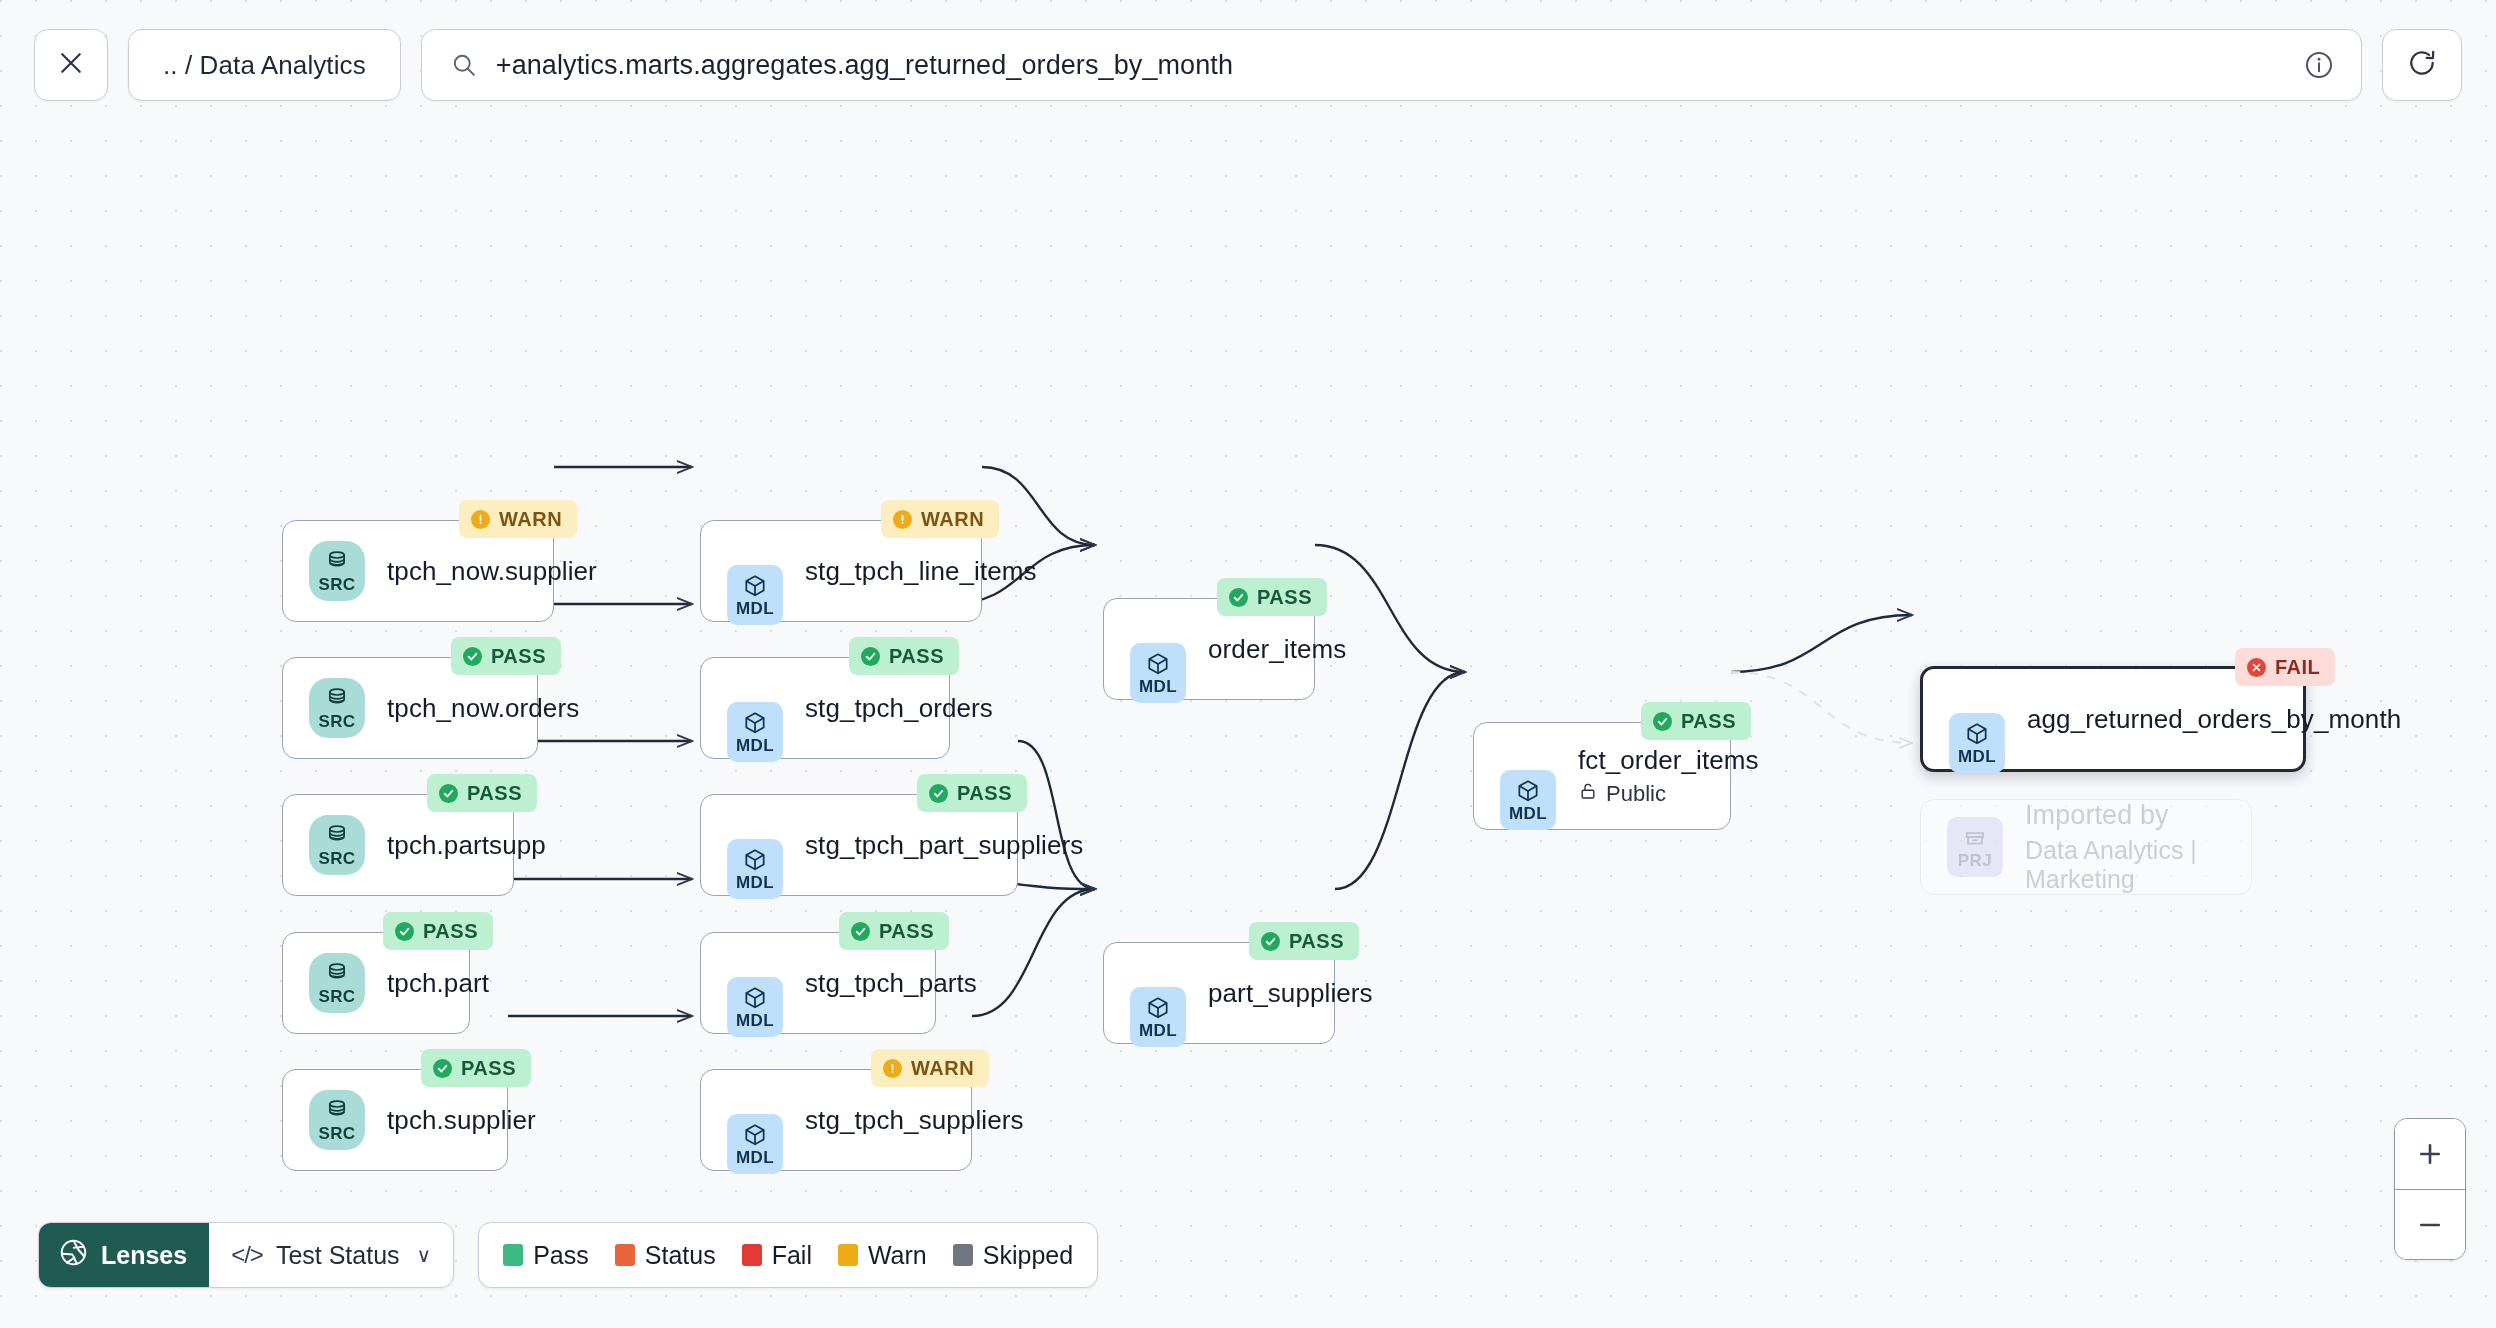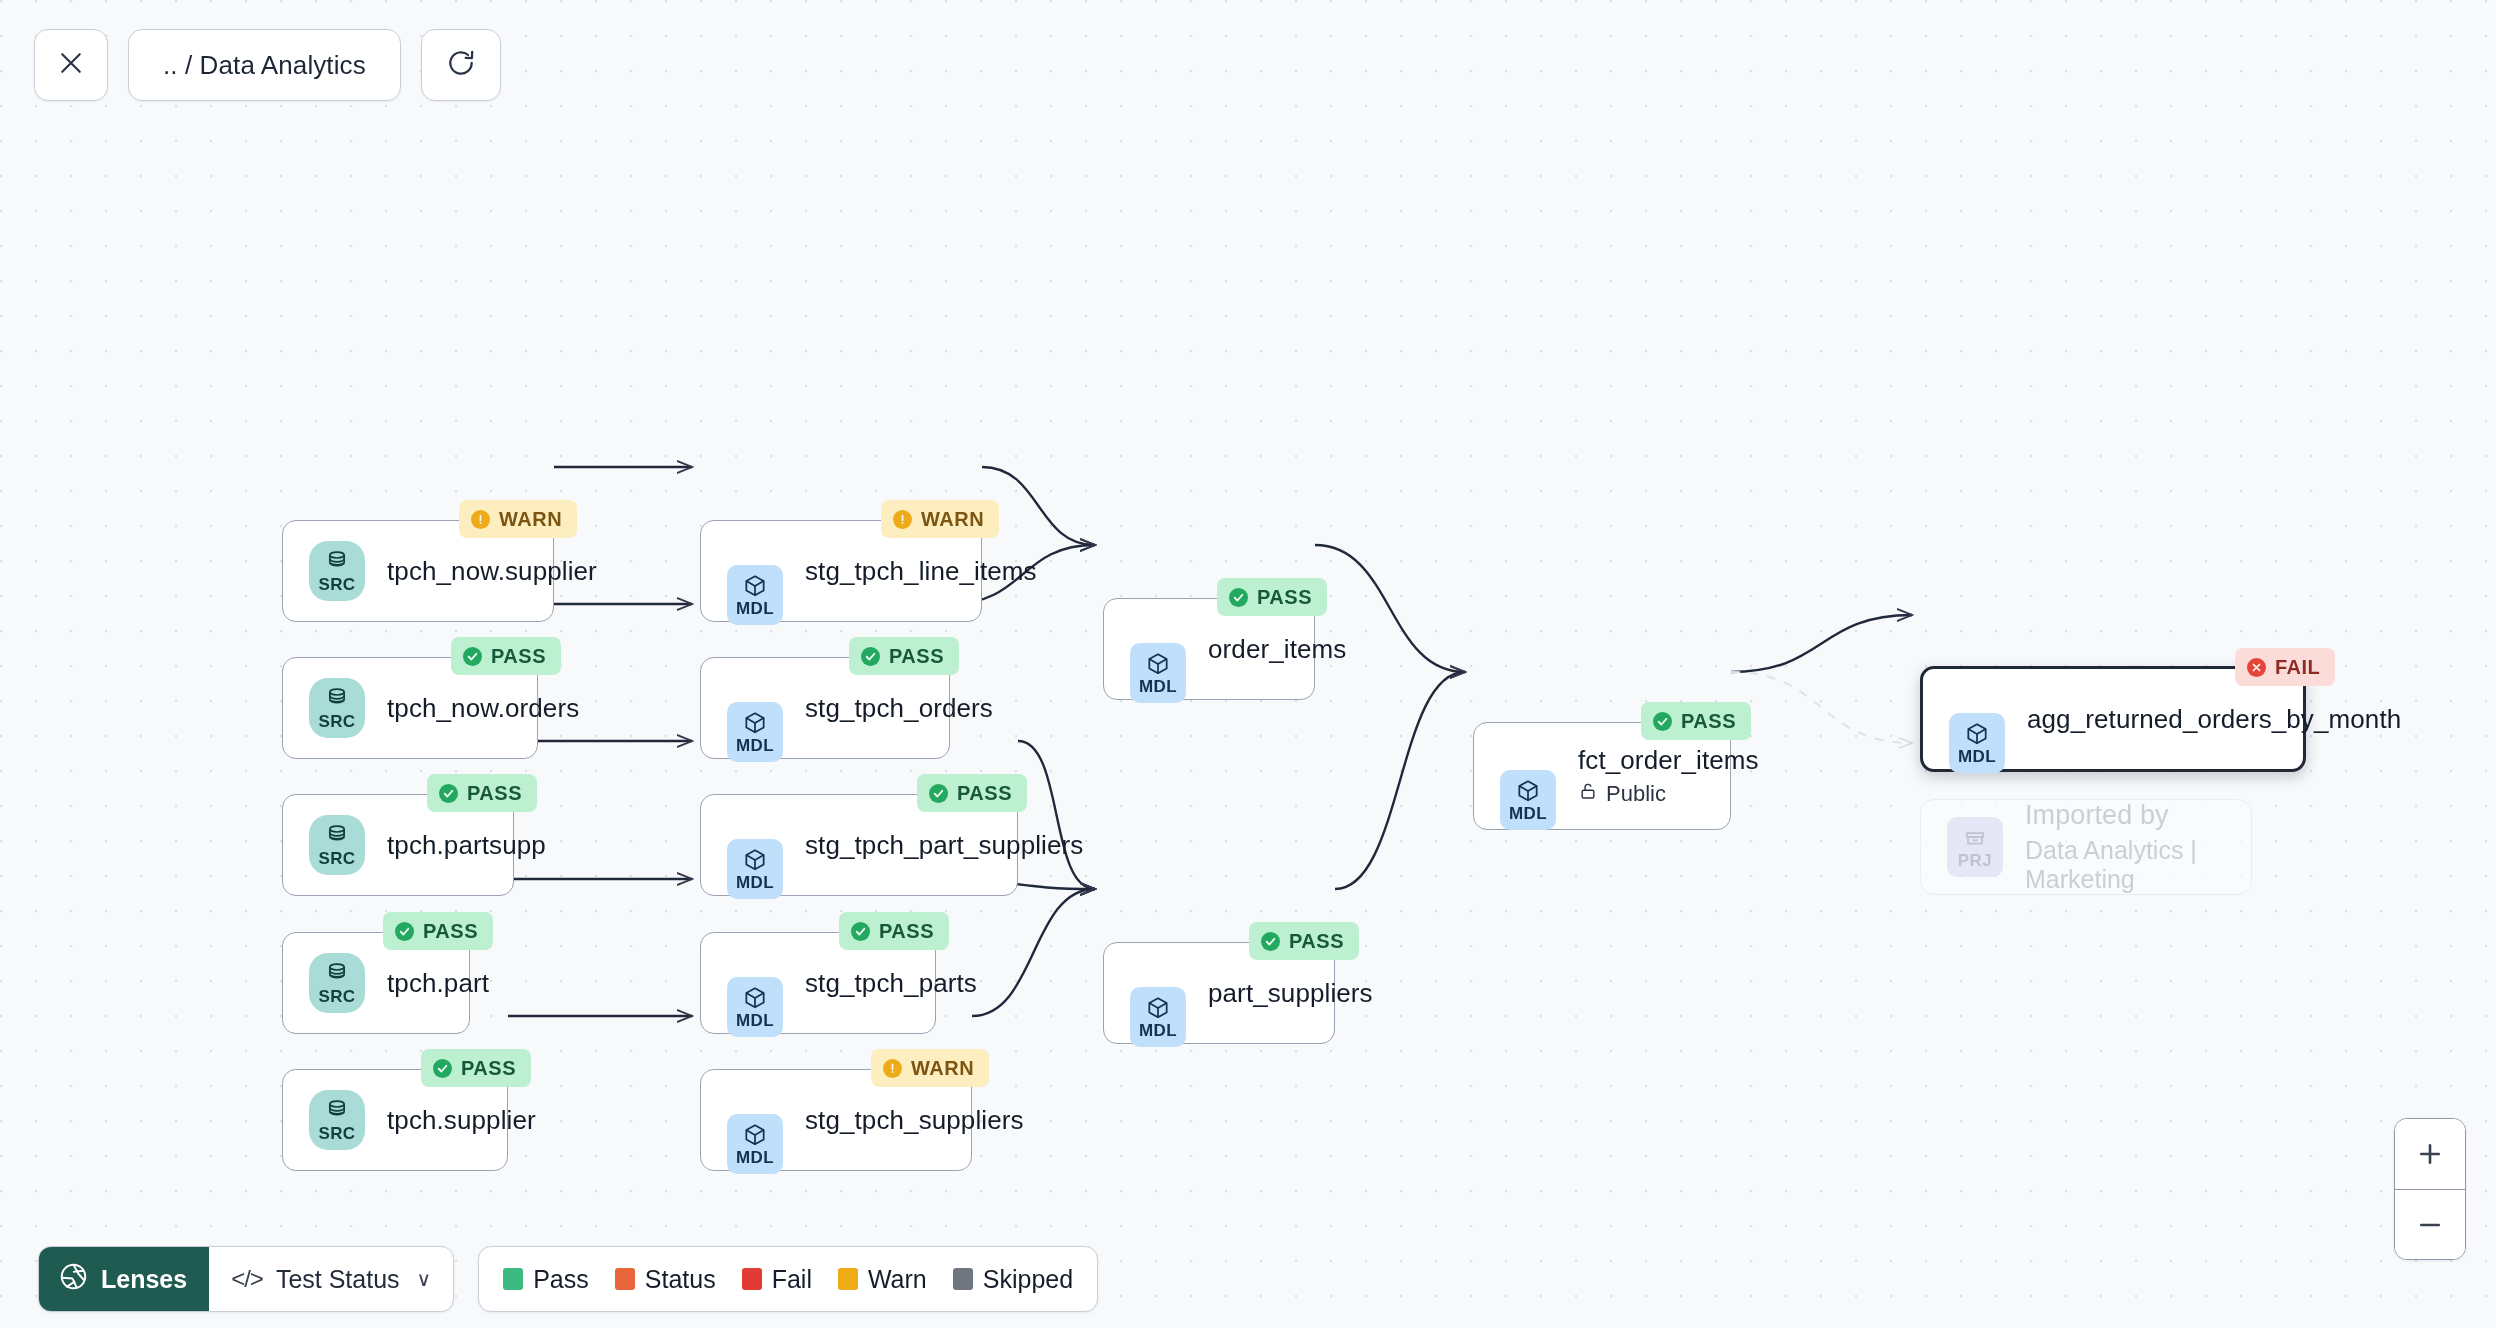--- a/index.html
+++ b/index.html
@@ -140,21 +140,21 @@
   .badge .dot svg { width: 13px; height: 13px; }
   .badge.pass { background: #bdf0d1; color: #16593a; }
   .badge.pass .dot { background: #22a95f; color: #eafaf0; }
   .badge.warn { background: #fdeec0; color: #7d5410; }
   .badge.warn .dot { background: #edab1a; color: #fffaf0; }
   .badge.fail { background: #fbdcd9; color: #8e2b24; }
   .badge.fail .dot { background: #e2463a; color: #fff0ef; }
 
   
   .bottombar {
-    position: absolute; left: 38px; bottom: 16px;
+    position: absolute; left: 38px; bottom: 40px;
     display: flex; align-items: flex-end; gap: 24px;
     z-index: 50;
     margin-top: 34px;
   }
   .lenses-group {
     display: flex; align-items: stretch;
     height: 66px;
     border-radius: 13px;
     overflow: hidden;
     border: 1.6px solid #c9cfd9;
@@ -221,20 +221,36 @@
         <svg viewBox="0 0 24 24" fill="none" stroke="currentColor" stroke-width="1.7" stroke-linecap="round">
           <path d="M5 5 L19 19 M19 5 L5 19"></path>
         </svg>
       </span>
     </div>
 
     <div class="tb-btn tb-crumb">
       <span>.. / Data Analytics</span>
     </div>
 
+    <div class="tb-btn tb-search">
+      <span class="s-icon">
+        <svg viewBox="0 0 24 24" fill="none" stroke="currentColor" stroke-width="1.7" stroke-linecap="round">
+          <circle cx="10.5" cy="10.5" r="6.4"></circle>
+            <path d="M15.3 15.3 L20.5 20.5"></path>
+        </svg>
+      </span>
+      <span class="s-text" title="Search lineage">+analytics.marts.aggregates.agg_returned_orders_by_month</span>
+      <span class="s-info">
+        <svg viewBox="0 0 24 24" fill="none" stroke="currentColor" stroke-width="1.5">
+          <circle cx="12" cy="12" r="9"></circle>
+          <path d="M12 10.6 V16.6" stroke-linecap="round"></path>
+          <circle cx="12" cy="7.7" r="1.05" fill="currentColor" stroke="none"></circle>
+        </svg>
+      </span>
+    </div>
 
     <div class="tb-btn tb-refresh">
       <span>
         <svg viewBox="0 0 24 24" fill="none" stroke="currentColor" stroke-width="1.7" stroke-linecap="round" stroke-linejoin="round">
           <path d="M20 12a8 8 0 1 1-2.7-6"></path>
           <path d="M20.4 3.6 L20.2 8.3 L15.5 8.1"></path>
         </svg>
       </span>
     </div>
   </div>

